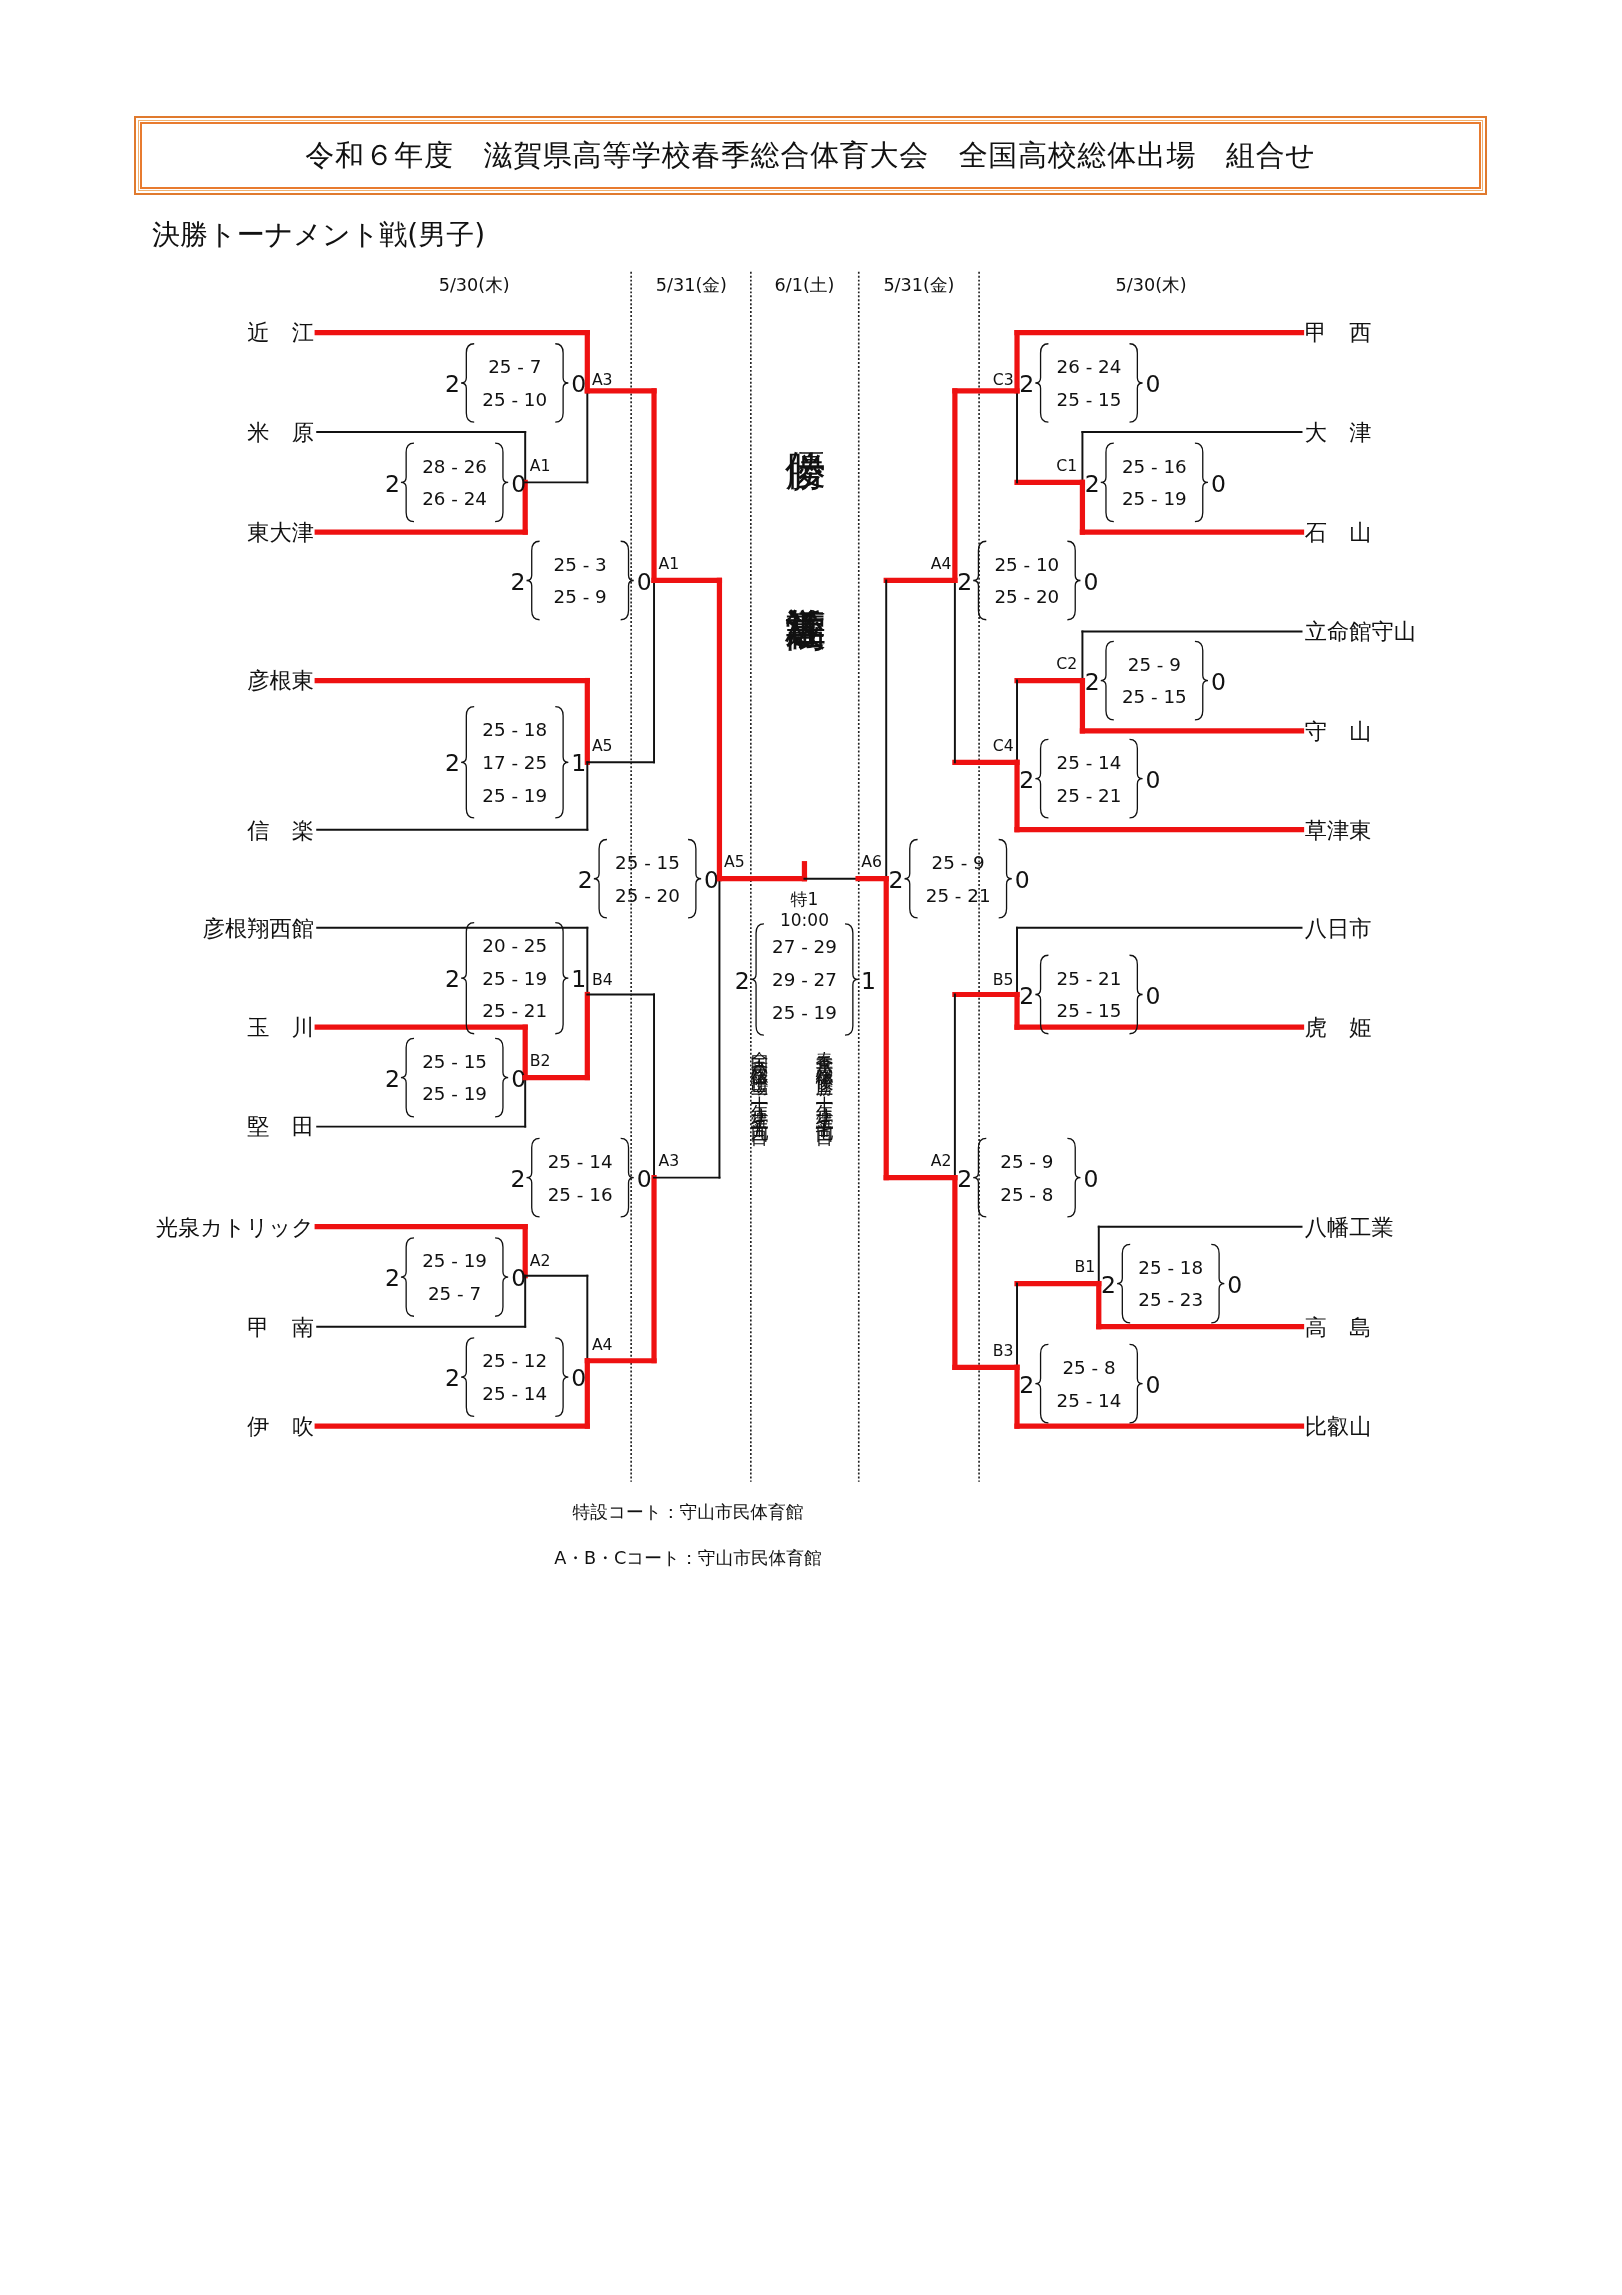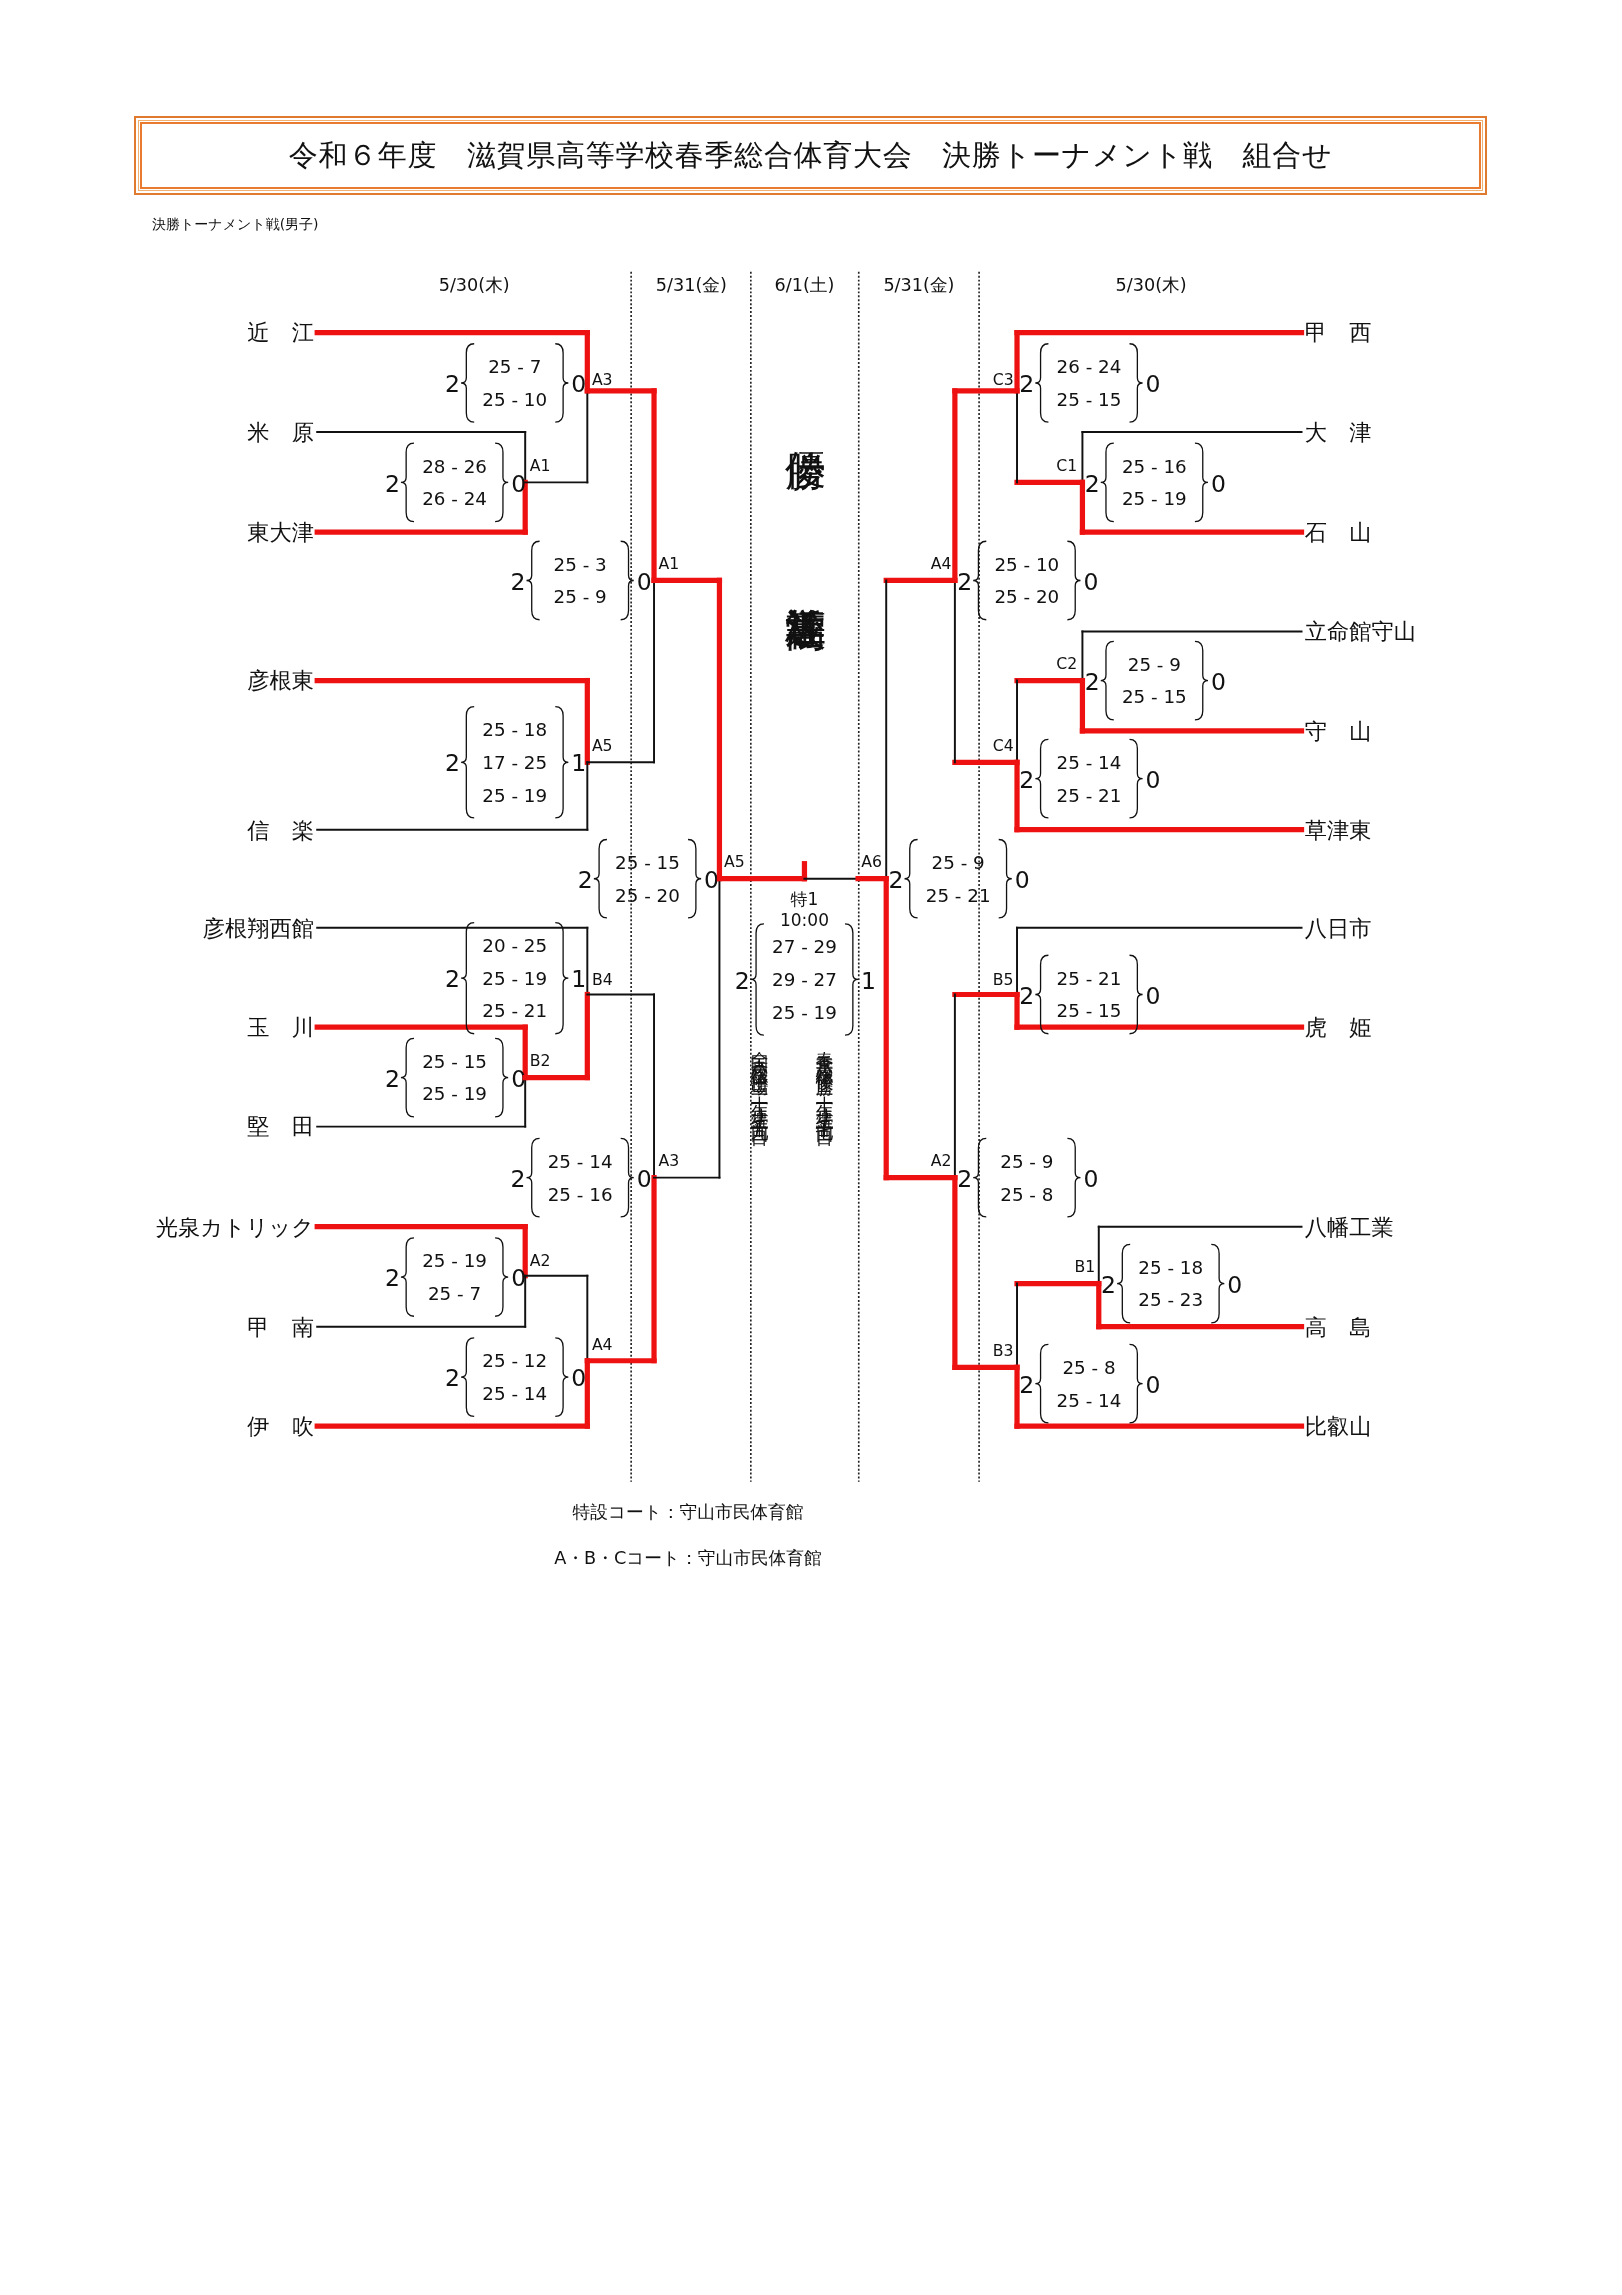--- a/index.html
+++ b/index.html
@@ -3,33 +3,33 @@
 <meta charset="utf-8">
 <style>
   html, body { margin:0; padding:0; background:#ffffff; }
   body { width:1622px; height:2295px; position:relative; overflow:hidden;
          font-family:"DejaVu Sans", "Liberation Sans", sans-serif; color:#111; }
   .title-box { position:absolute; left:134px; top:116px; width:1353px; height:79px;
                box-sizing:border-box; border:2px double #e07a2e; outline:1.3px solid #f0b070;
                outline-offset:-5.9px; display:flex; align-items:center; justify-content:center; }
   .title-box::before { content:""; position:absolute; inset:3.9px; border:2.6px solid #e87b2f; }
   .title-text { position:relative; font-size:29px; letter-spacing:0.7px; white-space:pre; }
-  .subtitle { position:absolute; left:152px; top:216px; font-size:14px; }
+  .subtitle { position:absolute; left:152px; top:216px; font-size:28px; }
   .footer { position:absolute; left:0; width:1376px; text-align:center; font-size:17.7px; }
   #bracket { position:absolute; left:0; top:0; }
   .champ { position:absolute; font-family:"DejaVu Serif", "Liberation Serif", serif; font-size:41px;
            writing-mode:vertical-rl; line-height:1; }
   .note { position:absolute; font-family:"DejaVu Serif", "Liberation Serif", serif; font-size:17.7px;
           writing-mode:vertical-rl; line-height:1.45; letter-spacing:3.9px; }
 </style>
 </head>
 <body>
 
 <div class="title-box">
-  <span class="title-text">令和６年度　滋賀県高等学校春季総合体育大会　決勝トーナメント戦　組合せ</span>
+  <span class="title-text">令和６年度　滋賀県高等学校春季総合体育大会　全国高校総体出場　組合せ</span>
 </div>
 <div class="subtitle">決勝トーナメント戦(男子)</div>
 
 <svg id="bracket" width="1622" height="1505" xmlns="http://www.w3.org/2000/svg" viewBox="0 0 2480 2300">
     <line x1="965" y1="415" x2="965" y2="2265" stroke="#222" stroke-width="2.5" stroke-dasharray="3 3"></line>
     <line x1="1148" y1="415" x2="1148" y2="2265" stroke="#222" stroke-width="2.5" stroke-dasharray="3 3"></line>
     <line x1="1313" y1="415" x2="1313" y2="2265" stroke="#222" stroke-width="2.5" stroke-dasharray="3 3"></line>
     <line x1="1497" y1="415" x2="1497" y2="2265" stroke="#222" stroke-width="2.5" stroke-dasharray="3 3"></line>
     <text x="725" y="445" font-size="27" text-anchor="middle" font-family="DejaVu Sans, sans-serif" fill="#111">5/30(木)</text>
     <text x="1057" y="445" font-size="27" text-anchor="middle" font-family="DejaVu Sans, sans-serif" fill="#111">5/31(金)</text>

